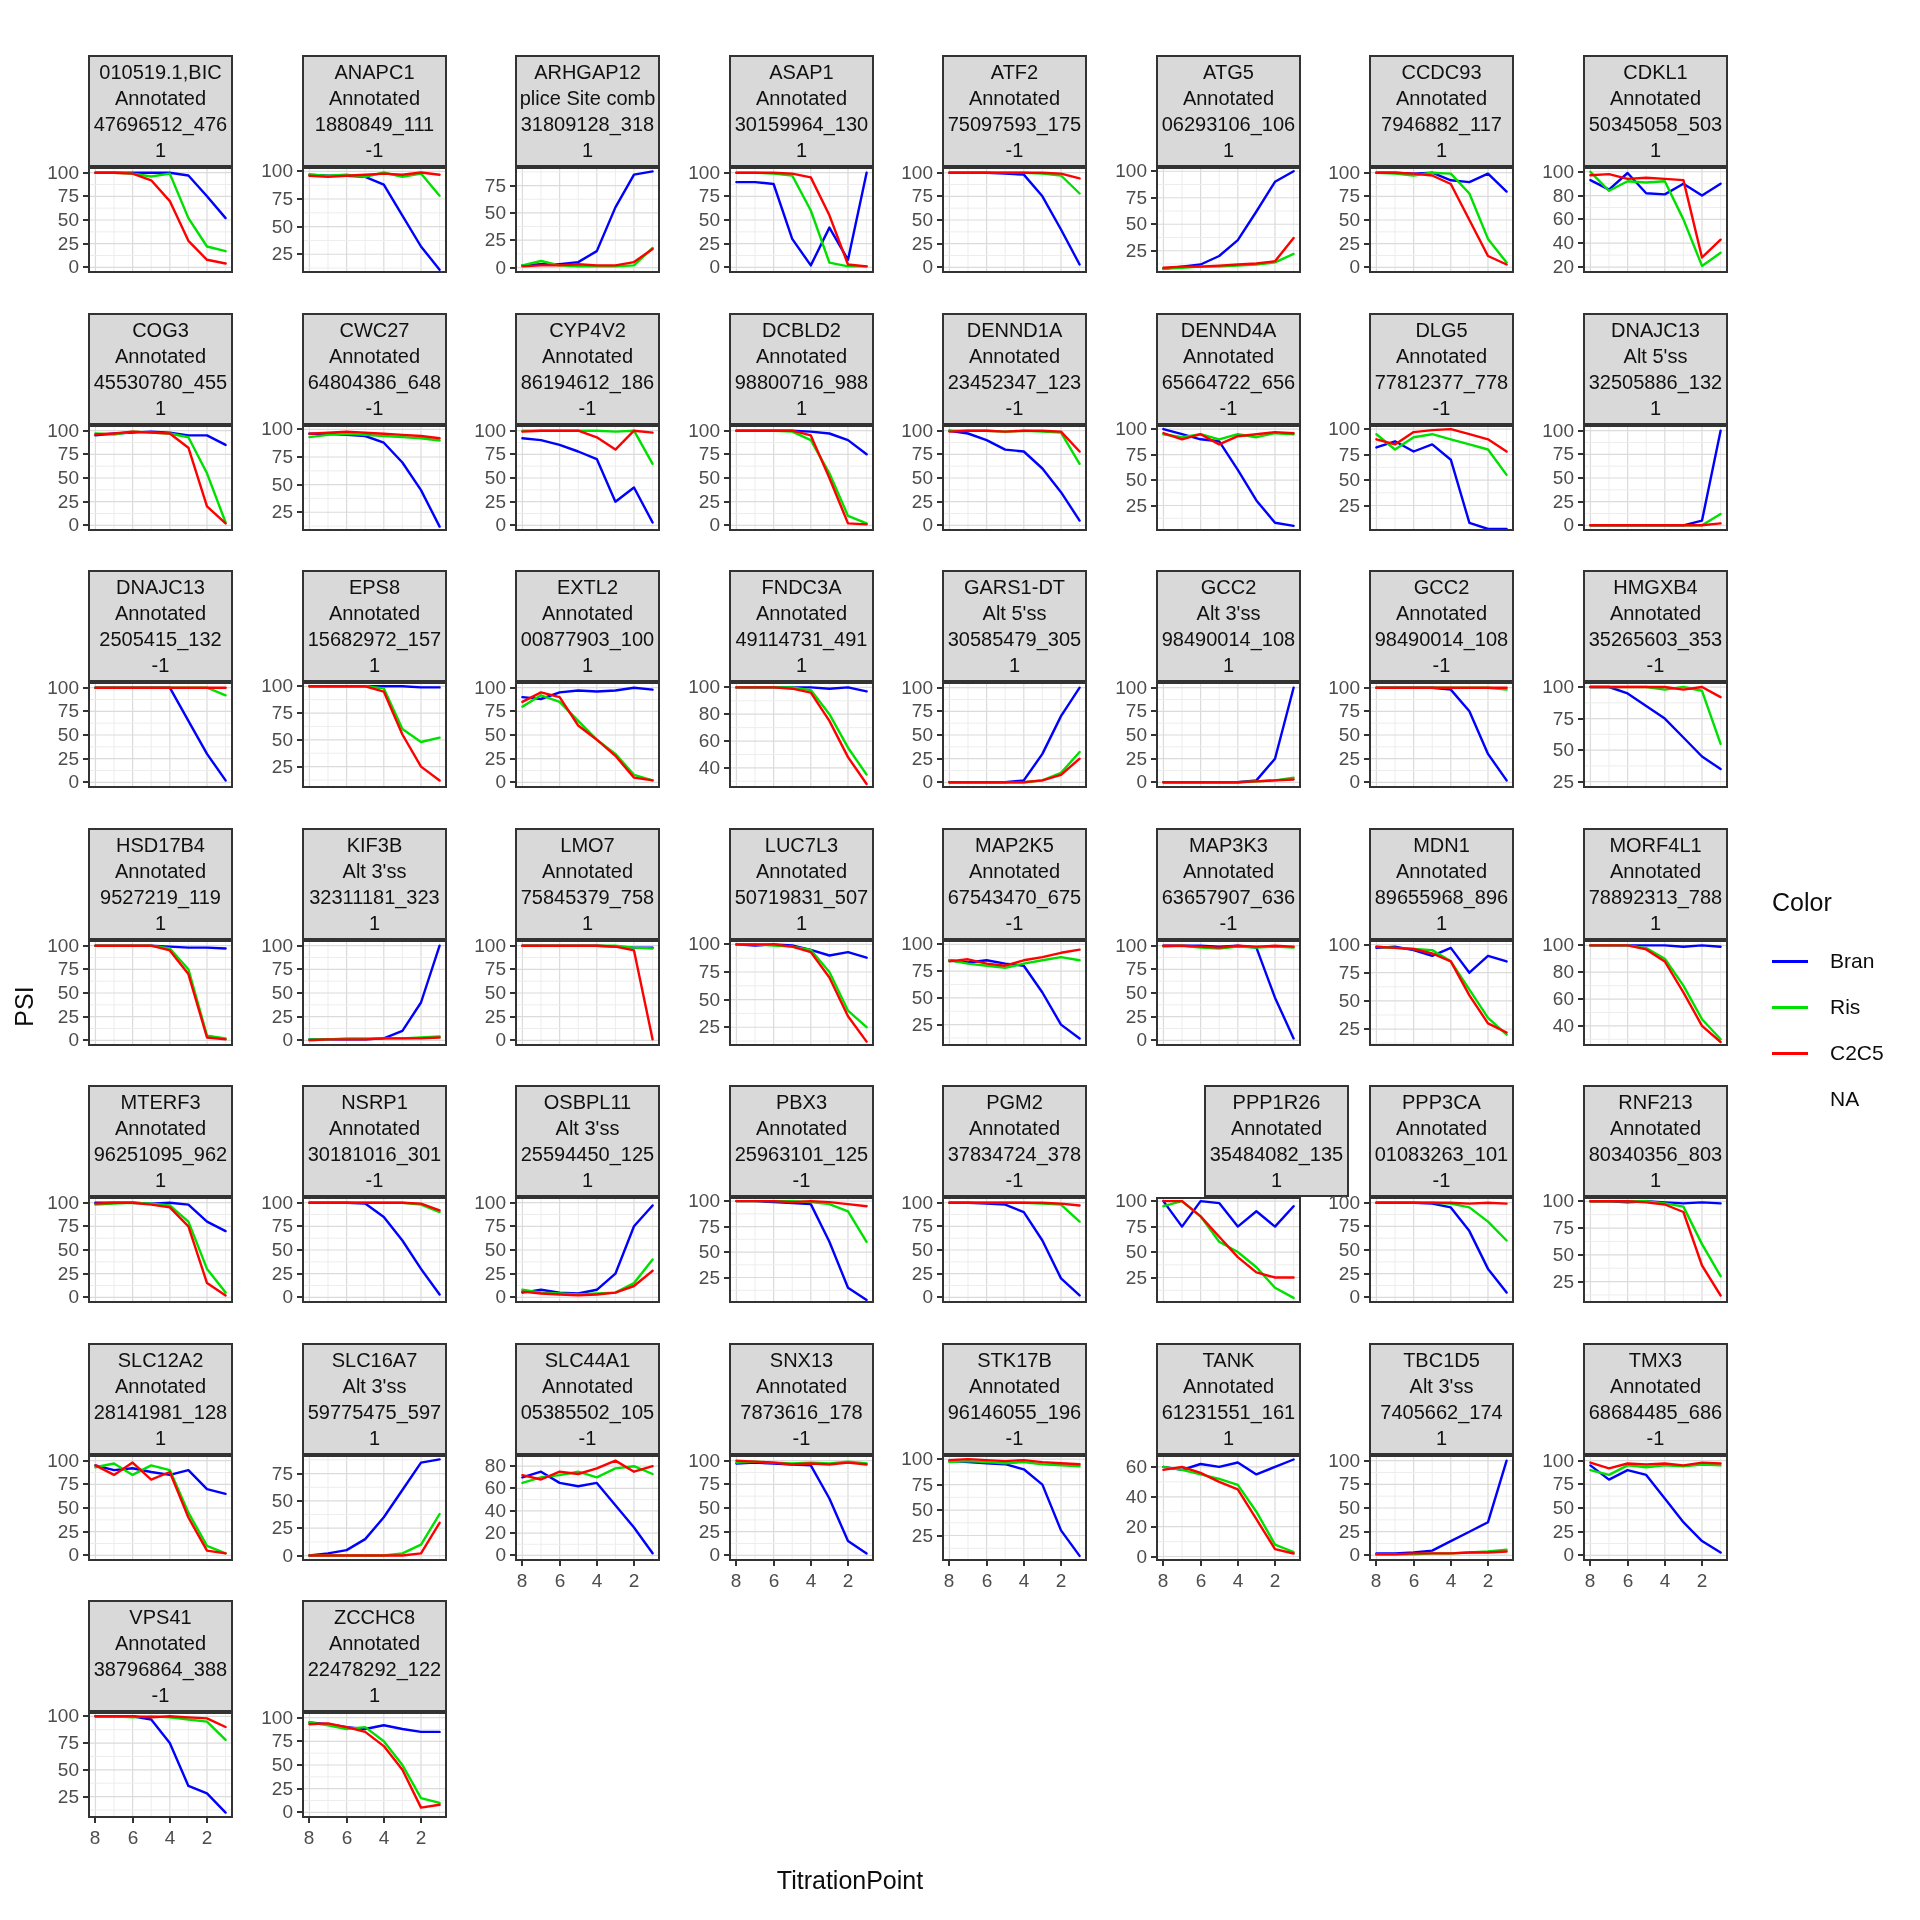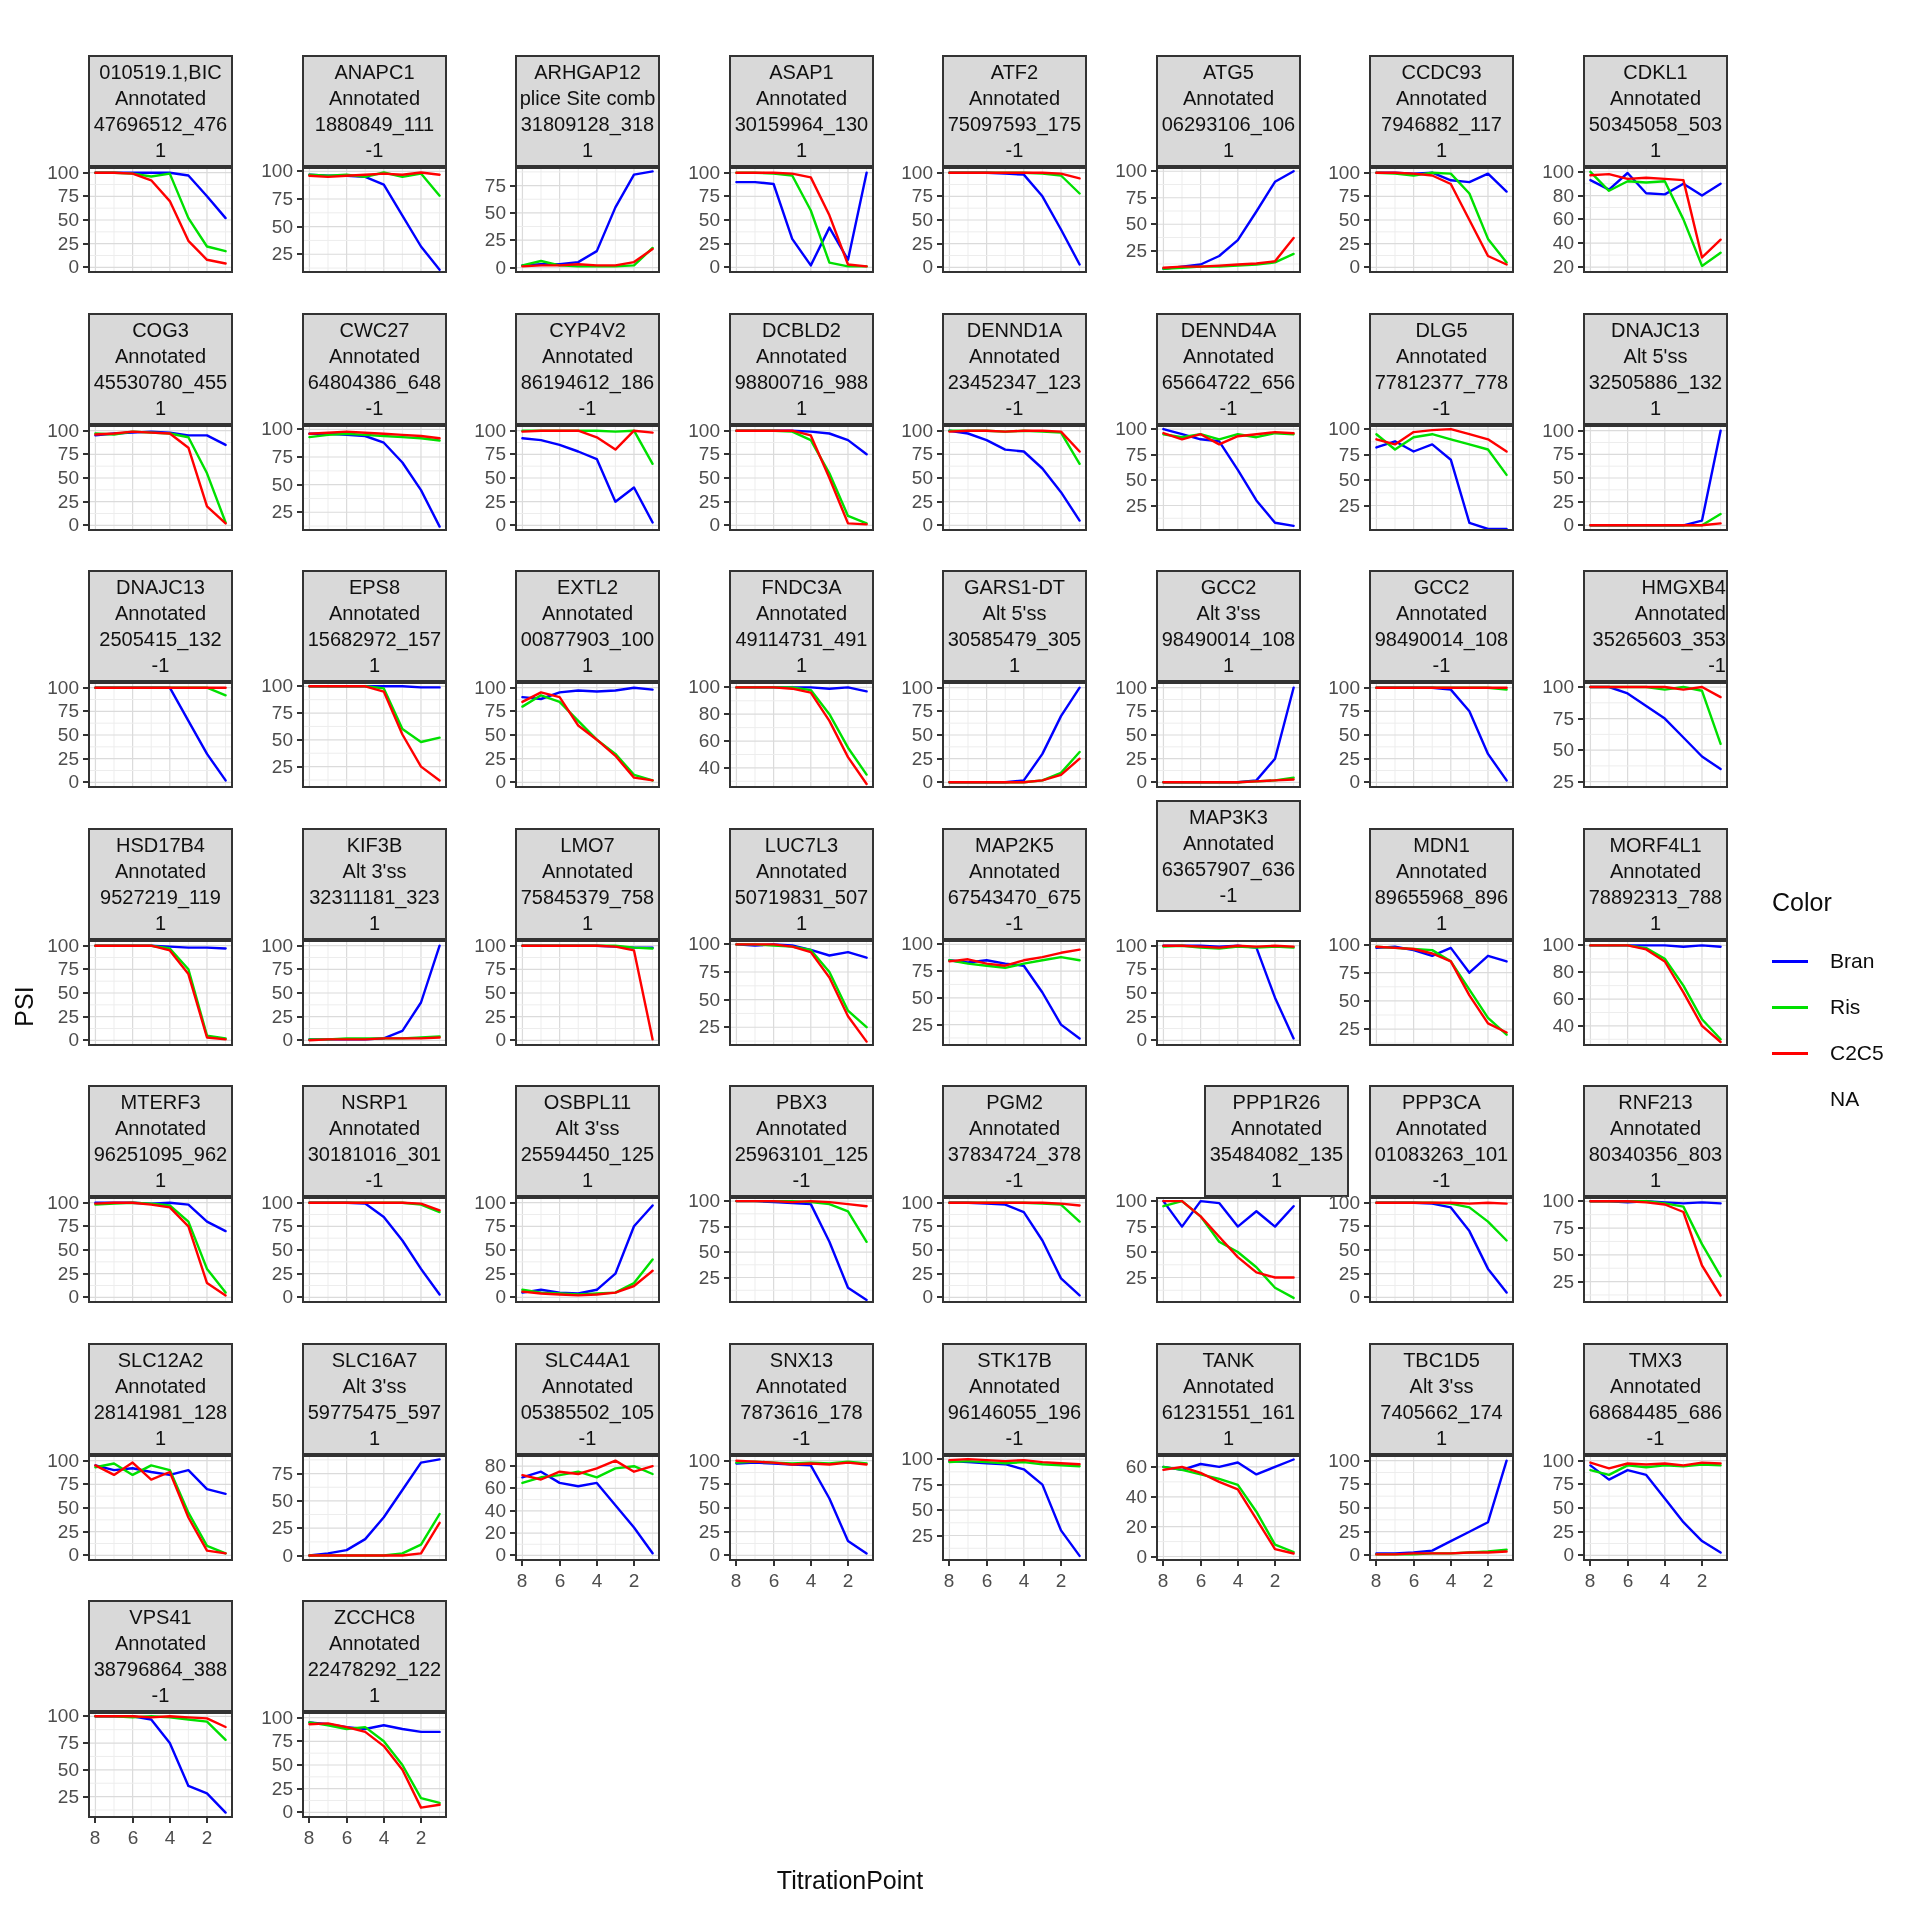--- a/index.html
+++ b/index.html
@@ -949,21 +949,21 @@
       <div class="tickmark-y" style="left: 1364px; top: 687px;"></div>
       <div class="ytick-label" style="left: 1306px; top: 677px;">100</div>
       <div class="tickmark-y" style="left: 1364px; top: 710px;"></div>
       <div class="ytick-label" style="left: 1306px; top: 700px;">75</div>
       <div class="tickmark-y" style="left: 1364px; top: 734px;"></div>
       <div class="ytick-label" style="left: 1306px; top: 724px;">50</div>
       <div class="tickmark-y" style="left: 1364px; top: 758px;"></div>
       <div class="ytick-label" style="left: 1306px; top: 748px;">25</div>
       <div class="tickmark-y" style="left: 1364px; top: 781px;"></div>
       <div class="ytick-label" style="left: 1306px; top: 771px;">0</div>
-      <div class="facet-strip" style="left: 1583px; top: 570px; width: 145px; height: 112px; text-align: right;">
+      <div class="facet-strip" style="left: 1583px; top: 570px; width: 145px; height: 112px;">
         <div class="strip-pad"></div>
         <div class="strip-line">HMGXB4</div>
         <div class="strip-line">Annotated</div>
         <div class="strip-line">35265603_353</div>
         <div class="strip-line">-1</div>
       </div>
       <div class="facet-panel" style="left: 1583px; top: 682px; width: 145px; height: 106px;">
         <svg width="141" height="102" viewBox="2 2 141 102">
           <line x1="26.02564102564103" y1="0" x2="26.02564102564103" y2="106" stroke="#ededed" stroke-width="1"></line>
           <line x1="63.205128205128204" y1="0" x2="63.205128205128204" y2="106" stroke="#ededed" stroke-width="1"></line>
@@ -1185,21 +1185,21 @@
         </svg>
       </div>
       <div class="tickmark-y" style="left: 937px; top: 943px;"></div>
       <div class="ytick-label" style="left: 879px; top: 933px;">100</div>
       <div class="tickmark-y" style="left: 937px; top: 970px;"></div>
       <div class="ytick-label" style="left: 879px; top: 960px;">75</div>
       <div class="tickmark-y" style="left: 937px; top: 997px;"></div>
       <div class="ytick-label" style="left: 879px; top: 987px;">50</div>
       <div class="tickmark-y" style="left: 937px; top: 1024px;"></div>
       <div class="ytick-label" style="left: 879px; top: 1014px;">25</div>
-      <div class="facet-strip" style="left: 1156px; top: 800px; width: 145px; height: 112px;">
+      <div class="facet-strip" style="left: 1156px; top: 828px; width: 145px; height: 112px;">
         <div class="strip-pad"></div>
         <div class="strip-line">MAP3K3</div>
         <div class="strip-line">Annotated</div>
         <div class="strip-line">63657907_636</div>
         <div class="strip-line">-1</div>
       </div>
       <div class="facet-panel" style="left: 1156px; top: 940px; width: 145px; height: 106px;">
         <svg width="141" height="102" viewBox="2 2 141 102">
           <line x1="26.02564102564103" y1="0" x2="26.02564102564103" y2="106" stroke="#ededed" stroke-width="1"></line>
           <line x1="63.205128205128204" y1="0" x2="63.205128205128204" y2="106" stroke="#ededed" stroke-width="1"></line>

